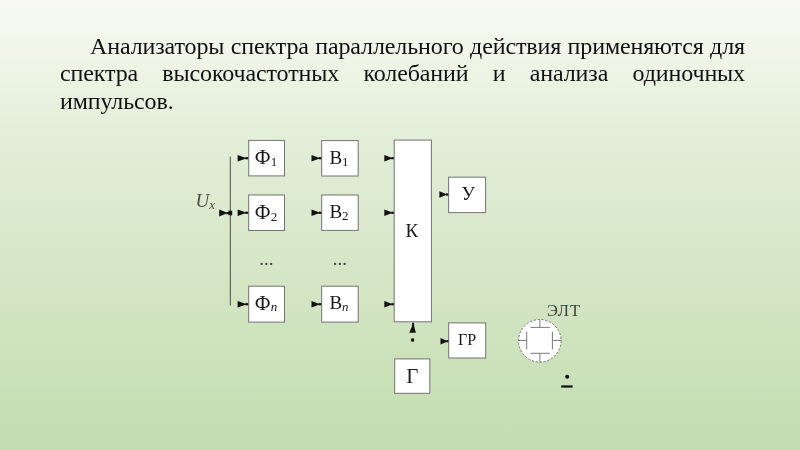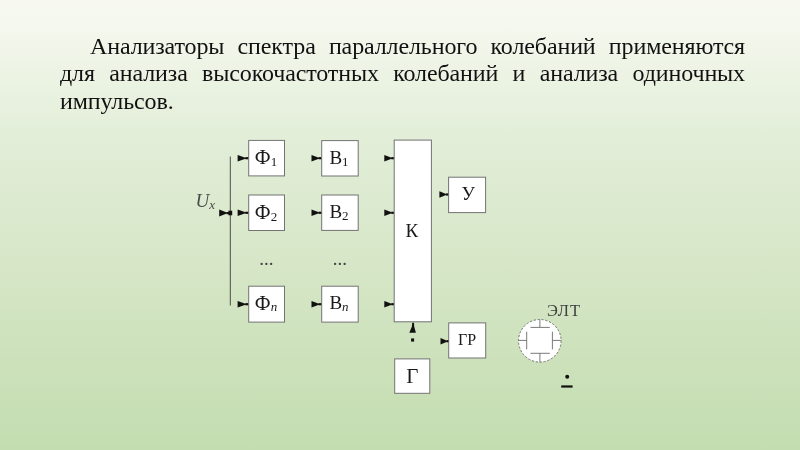--- a/index.html
+++ b/index.html
@@ -6,21 +6,21 @@
   body{width:800px;height:450px;overflow:hidden;
        background:linear-gradient(180deg,#f8faf2 0%,#e2eed8 31%,#d4e5c4 64%,#c3ddb0 100%);
        font-family:"Liberation Serif",serif;}
   #para{position:absolute;left:60px;top:32.5px;width:685px;letter-spacing:-0.12px;
         font-size:24px;line-height:27.7px;color:#111;
         text-align:justify;text-indent:30px;}
   svg{position:absolute;left:0;top:0;}
 </style>
 </head>
 <body>
-<div id="para">Анализаторы спектра параллельного колебаний применяются для анализа высокочастотных колебаний и анализа одиночных импульсов.</div>
+<div id="para">Анализаторы спектра параллельного действия применяются для спектра высокочастотных колебаний и анализа одиночных импульсов.</div>
 <svg width="800" height="450" viewBox="0 0 800 450">
 
   <line x1="230.3" y1="156.5" x2="230.3" y2="305.5" stroke="#4d4d4d" stroke-width="1"></line>
 
   <g fill="#ffffff" stroke="#737373" stroke-width="1">
     <rect x="248.7" y="140.4" width="35.8" height="35.5"></rect>
     <rect x="248.7" y="195.0" width="35.8" height="35.5"></rect>
     <rect x="248.7" y="286.2" width="35.8" height="35.9"></rect>
     <rect x="321.7" y="140.6" width="36.5" height="35.4"></rect>
     <rect x="321.7" y="195.0" width="36.5" height="35.4"></rect>

